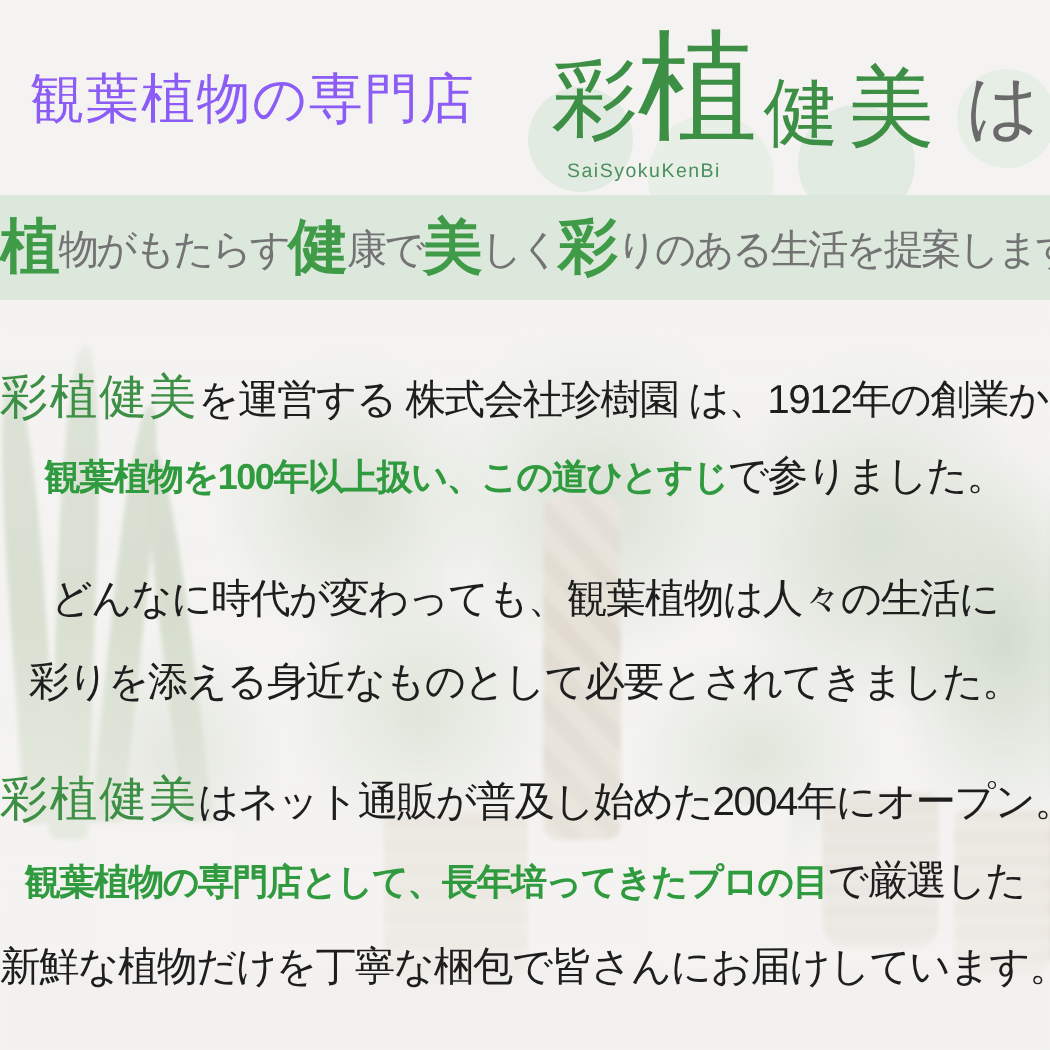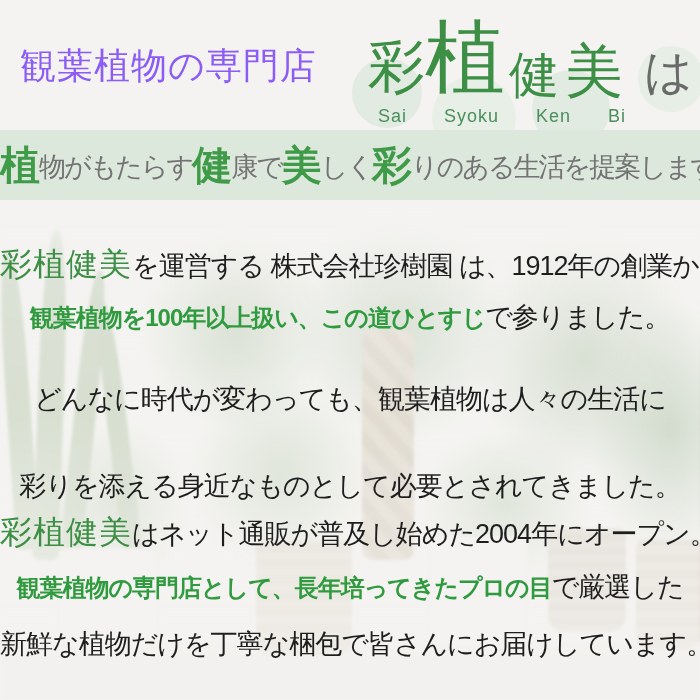--- a/index.html
+++ b/index.html
@@ -43,33 +43,33 @@
   .h3{left:532px;top:52px;width:78px;height:78px;}
   .h4{left:638px;top:28px;width:66px;height:66px;background:#e6eee6;}
   .header-prefix{position:absolute;left:20px;top:24px;font-size:36px;color:#8b5cf6;letter-spacing:1px;}
   .brand{position:absolute;left:368px;top:0;width:270px;display:flex;align-items:flex-end;}
   .bc{font-family:"DejaVu Serif","Liberation Serif",serif;color:#3c8f44;line-height:1;}
   .bc0{font-size:57px;margin-bottom:5px;}
   .bc1{font-size:80px;margin-bottom:2px;}
   .bc2{font-size:50px;margin-left:4px;}
   .bc3{font-size:58px;margin-left:6px;}
   .suffix{position:absolute;left:644px;top:30px;font-size:48px;color:#696a69;line-height:1;}
-  .romaji{position:absolute;left:378px;top:88px;width:248px;display:flex;justify-content:space-between;
-    font-size:18px;color:#4a8f5c;letter-spacing:1px;}
+  .romaji{position:absolute;left:378px;top:88px;width:248px;display:flex;
+    font-size:13px;color:#4a8f5c;letter-spacing:1px;}
   
   .tagline{position:absolute;left:0;top:130px;width:700px;height:70px;background:#dde8dd;
     text-align:center;white-space:nowrap;line-height:70px;}
   .tagline .plain{font-size:27px;color:#737373;letter-spacing:-2px;}
   .tagline .accent{font-size:40px;color:#3f9b48;font-weight:bold;letter-spacing:-1px;vertical-align:-3px;}
   
   .line{position:absolute;left:0;width:700px;text-align:center;white-space:nowrap;line-height:40px;}
   .plain{font-size:27px;color:#1e1e1e;letter-spacing:-1px;}
   .brand-inline{font-family:"DejaVu Serif","Liberation Serif",serif;font-size:32px;color:#3c8f44;letter-spacing:1px;margin-top:12px;}
   .green-bold{font-size:24px;color:#2f9a3e;font-weight:bold;letter-spacing:-1px;}
-  .l0{top:244px;} .l1{top:297px;} .l2{top:379px;text-align:center;} .l3{top:434px;margin-top:32px;}
+  .l0{top:244px;} .l1{top:297px;} .l2{top:379px;text-align:center;} .l3{top:434px;}
   .l4{top:512px;} .l5{top:567px;} .l6{top:624px;}
 </style>
 </head>
 <body>
 
 <div class="photo">
   <div class="leaf lf1"></div>
   <div class="leaf lf2"></div>
   <div class="leaf lf3"></div>
   <div class="leaf lf4"></div>

